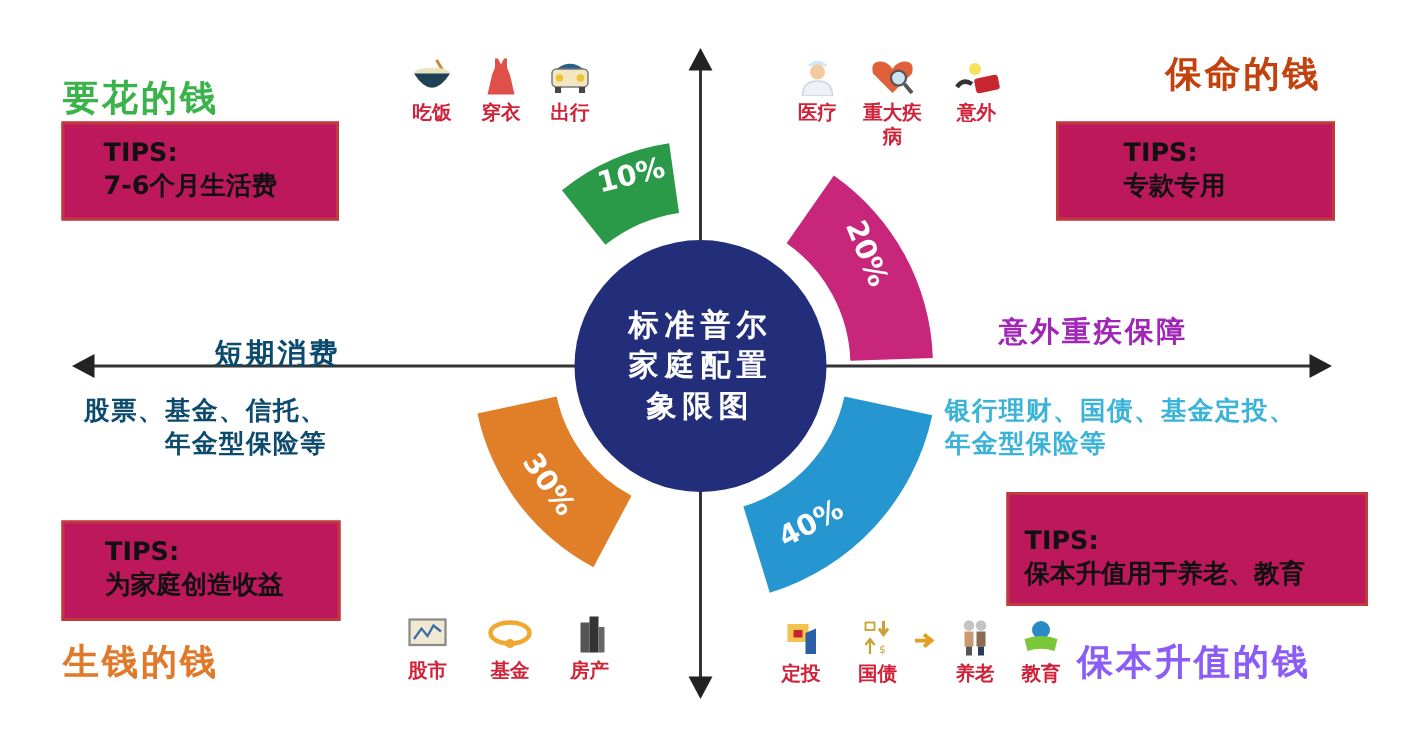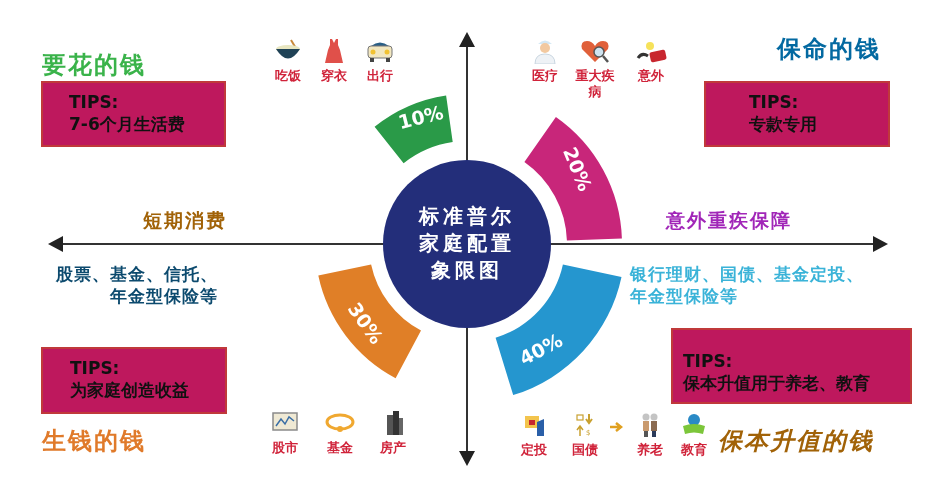--- a/index.html
+++ b/index.html
@@ -48,21 +48,21 @@
   <div>标准普尔</div>
   <div>家庭配置</div>
   <div>象限图</div>
 </div>
 
 <div class="abs title" style="left:42px;top:49px;color:#3ab34a;">要花的钱</div>
 <div class="abs tips" style="left:41px;top:81px;width:185px;height:66px;">
   <span class="t1">TIPS:</span>
   <span class="t1">7-6个月生活费</span>
 </div>
-<div class="abs axis-label" style="left:143px;top:208px;color:#a16207;">短期消费</div>
+<div class="abs axis-label" style="left:143px;top:223px;color:#0c4a6e;">短期消费</div>
 
 <div class="abs icon-item" style="left:268px;top:38px;">
   <svg class="ic" viewBox="0 0 34 26">
     <line x1="20" y1="2" x2="26" y2="12" stroke="#c98a3a" stroke-width="2"></line>
     <ellipse cx="17" cy="11" rx="12" ry="4" fill="#e8e6c0"></ellipse>
     <path d="M5 11 Q17 30 29 11 Z" fill="#1f4256"></path>
   </svg>
   <span class="lbl">吃饭</span>
 </div>
 <div class="abs icon-item" style="left:314px;top:38px;">
@@ -76,21 +76,21 @@
     <path d="M8 8 Q17 1 26 8 Z" fill="#2a5f86"></path>
     <rect x="5" y="8" width="24" height="12" rx="3" fill="#f2e7c0" stroke="#777" stroke-width="1"></rect>
     <circle cx="10" cy="14" r="2.5" fill="#f1c232"></circle>
     <circle cx="24" cy="14" r="2.5" fill="#f1c232"></circle>
     <rect x="7" y="20" width="4" height="4" fill="#444"></rect>
     <rect x="23" y="20" width="4" height="4" fill="#444"></rect>
   </svg>
   <span class="lbl">出行</span>
 </div>
 
-<div class="abs title" style="left:777px;top:33px;color:#0369a1;">保命的钱</div>
+<div class="abs title" style="left:777px;top:33px;color:#c2410c;">保命的钱</div>
 <div class="abs tips" style="left:704px;top:81px;width:186px;height:66px;padding-left:43px;">
   <span class="t1">TIPS:</span>
   <span class="t1">专款专用</span>
 </div>
 <div class="abs axis-label" style="left:666px;top:208px;color:#a126b8;">意外重疾保障</div>
 
 <div class="abs icon-item" style="left:525px;top:38px;">
   <svg class="ic" viewBox="0 0 34 26">
     <path d="M10 6 Q17 -1 24 6 Z" fill="#d4e8f4"></path>
     <circle cx="17" cy="10" r="5" fill="#f2c9a0"></circle>
@@ -149,21 +149,21 @@
 </div>
 
 <div class="abs desc" style="left:630px;top:263px;color:#3ab3d8;">
   <div>银行理财、国债、基金定投、</div>
   <div>年金型保险等</div>
 </div>
 <div class="abs tips" style="left:671px;top:328px;width:241px;height:76px;padding:20px 0 0 10px;">
   <span class="t1">TIPS:</span>
   <span class="t1">保本升值用于养老、教育</span>
 </div>
-<div class="abs title" style="left:718px;top:425px;color:#a16207;font-style:italic;">保本升值的钱</div>
+<div class="abs title" style="left:718px;top:425px;color:#8b5cf6;">保本升值的钱</div>
 
 <div class="abs icon-item" style="left:514px;top:412px;">
   <svg class="ic" viewBox="0 0 34 26">
     <rect x="8" y="4" width="14" height="12" fill="#f3c44d"></rect>
     <rect x="12" y="8" width="6" height="5" fill="#c8262f"></rect>
     <path d="M20 10 L27 7 L27 24 L20 24 Z" fill="#2a5fa8"></path>
   </svg>
   <span class="lbl">定投</span>
 </div>
 <div class="abs icon-item" style="left:565px;top:412px;">

